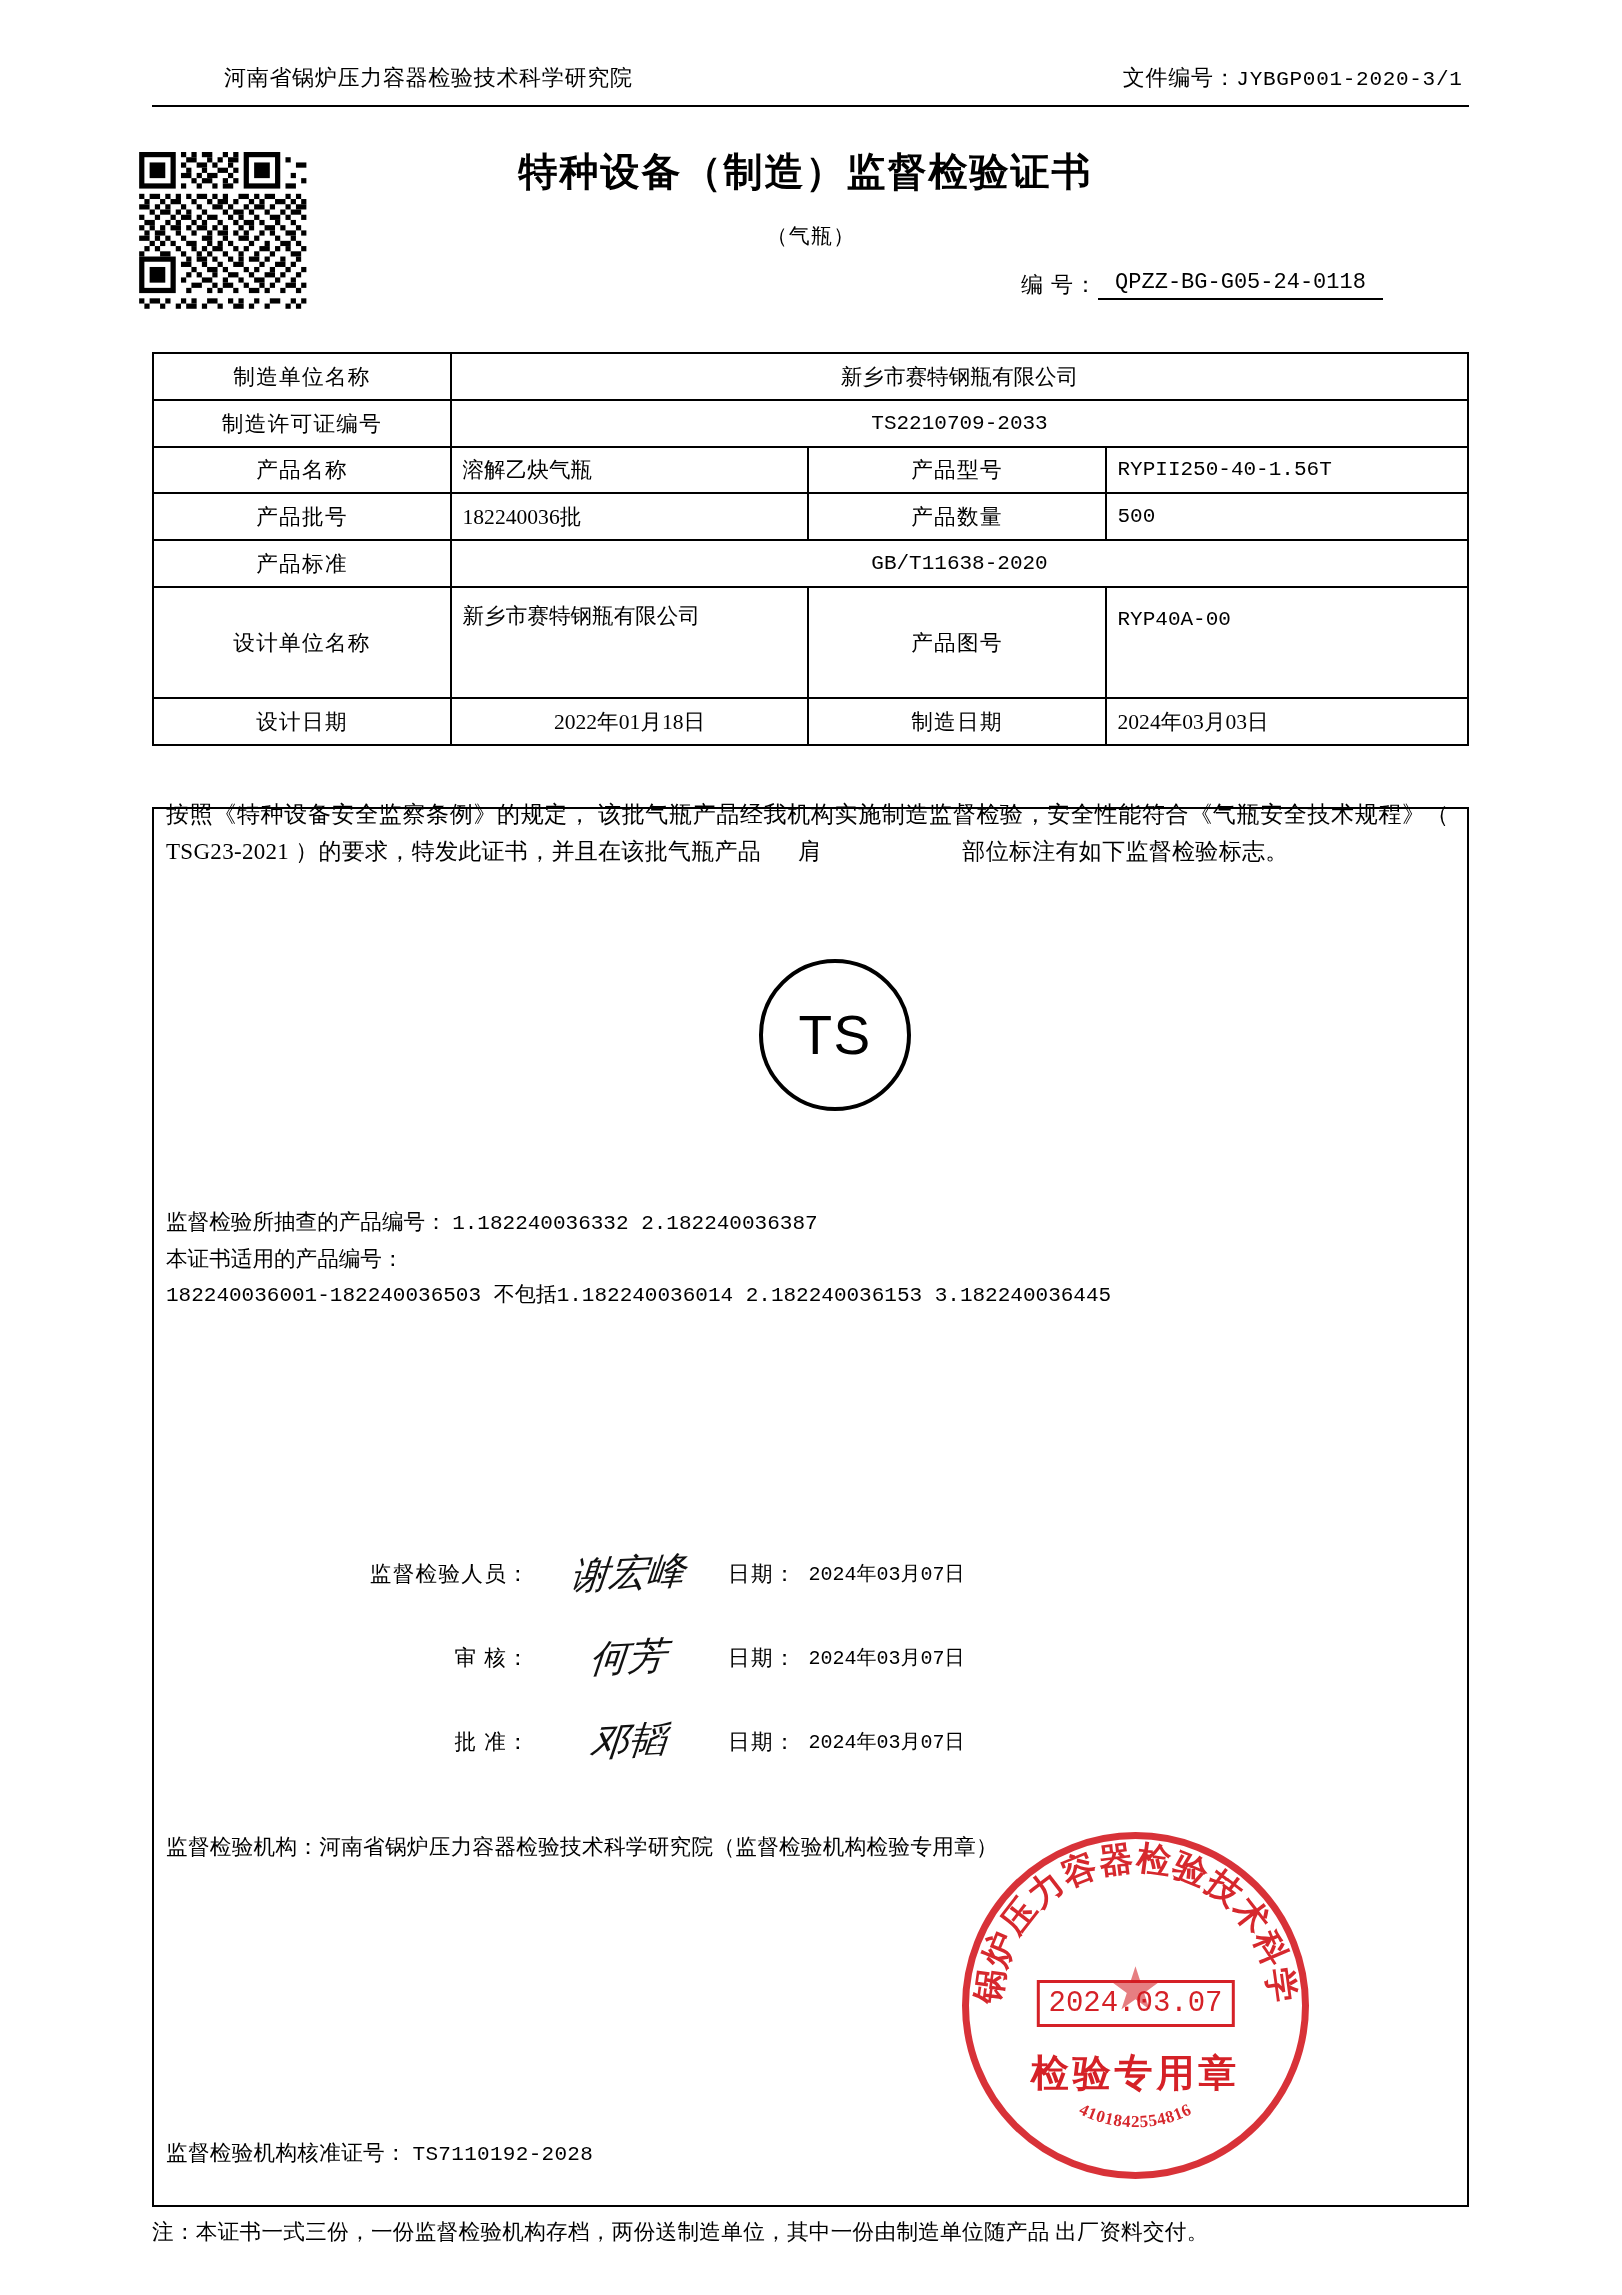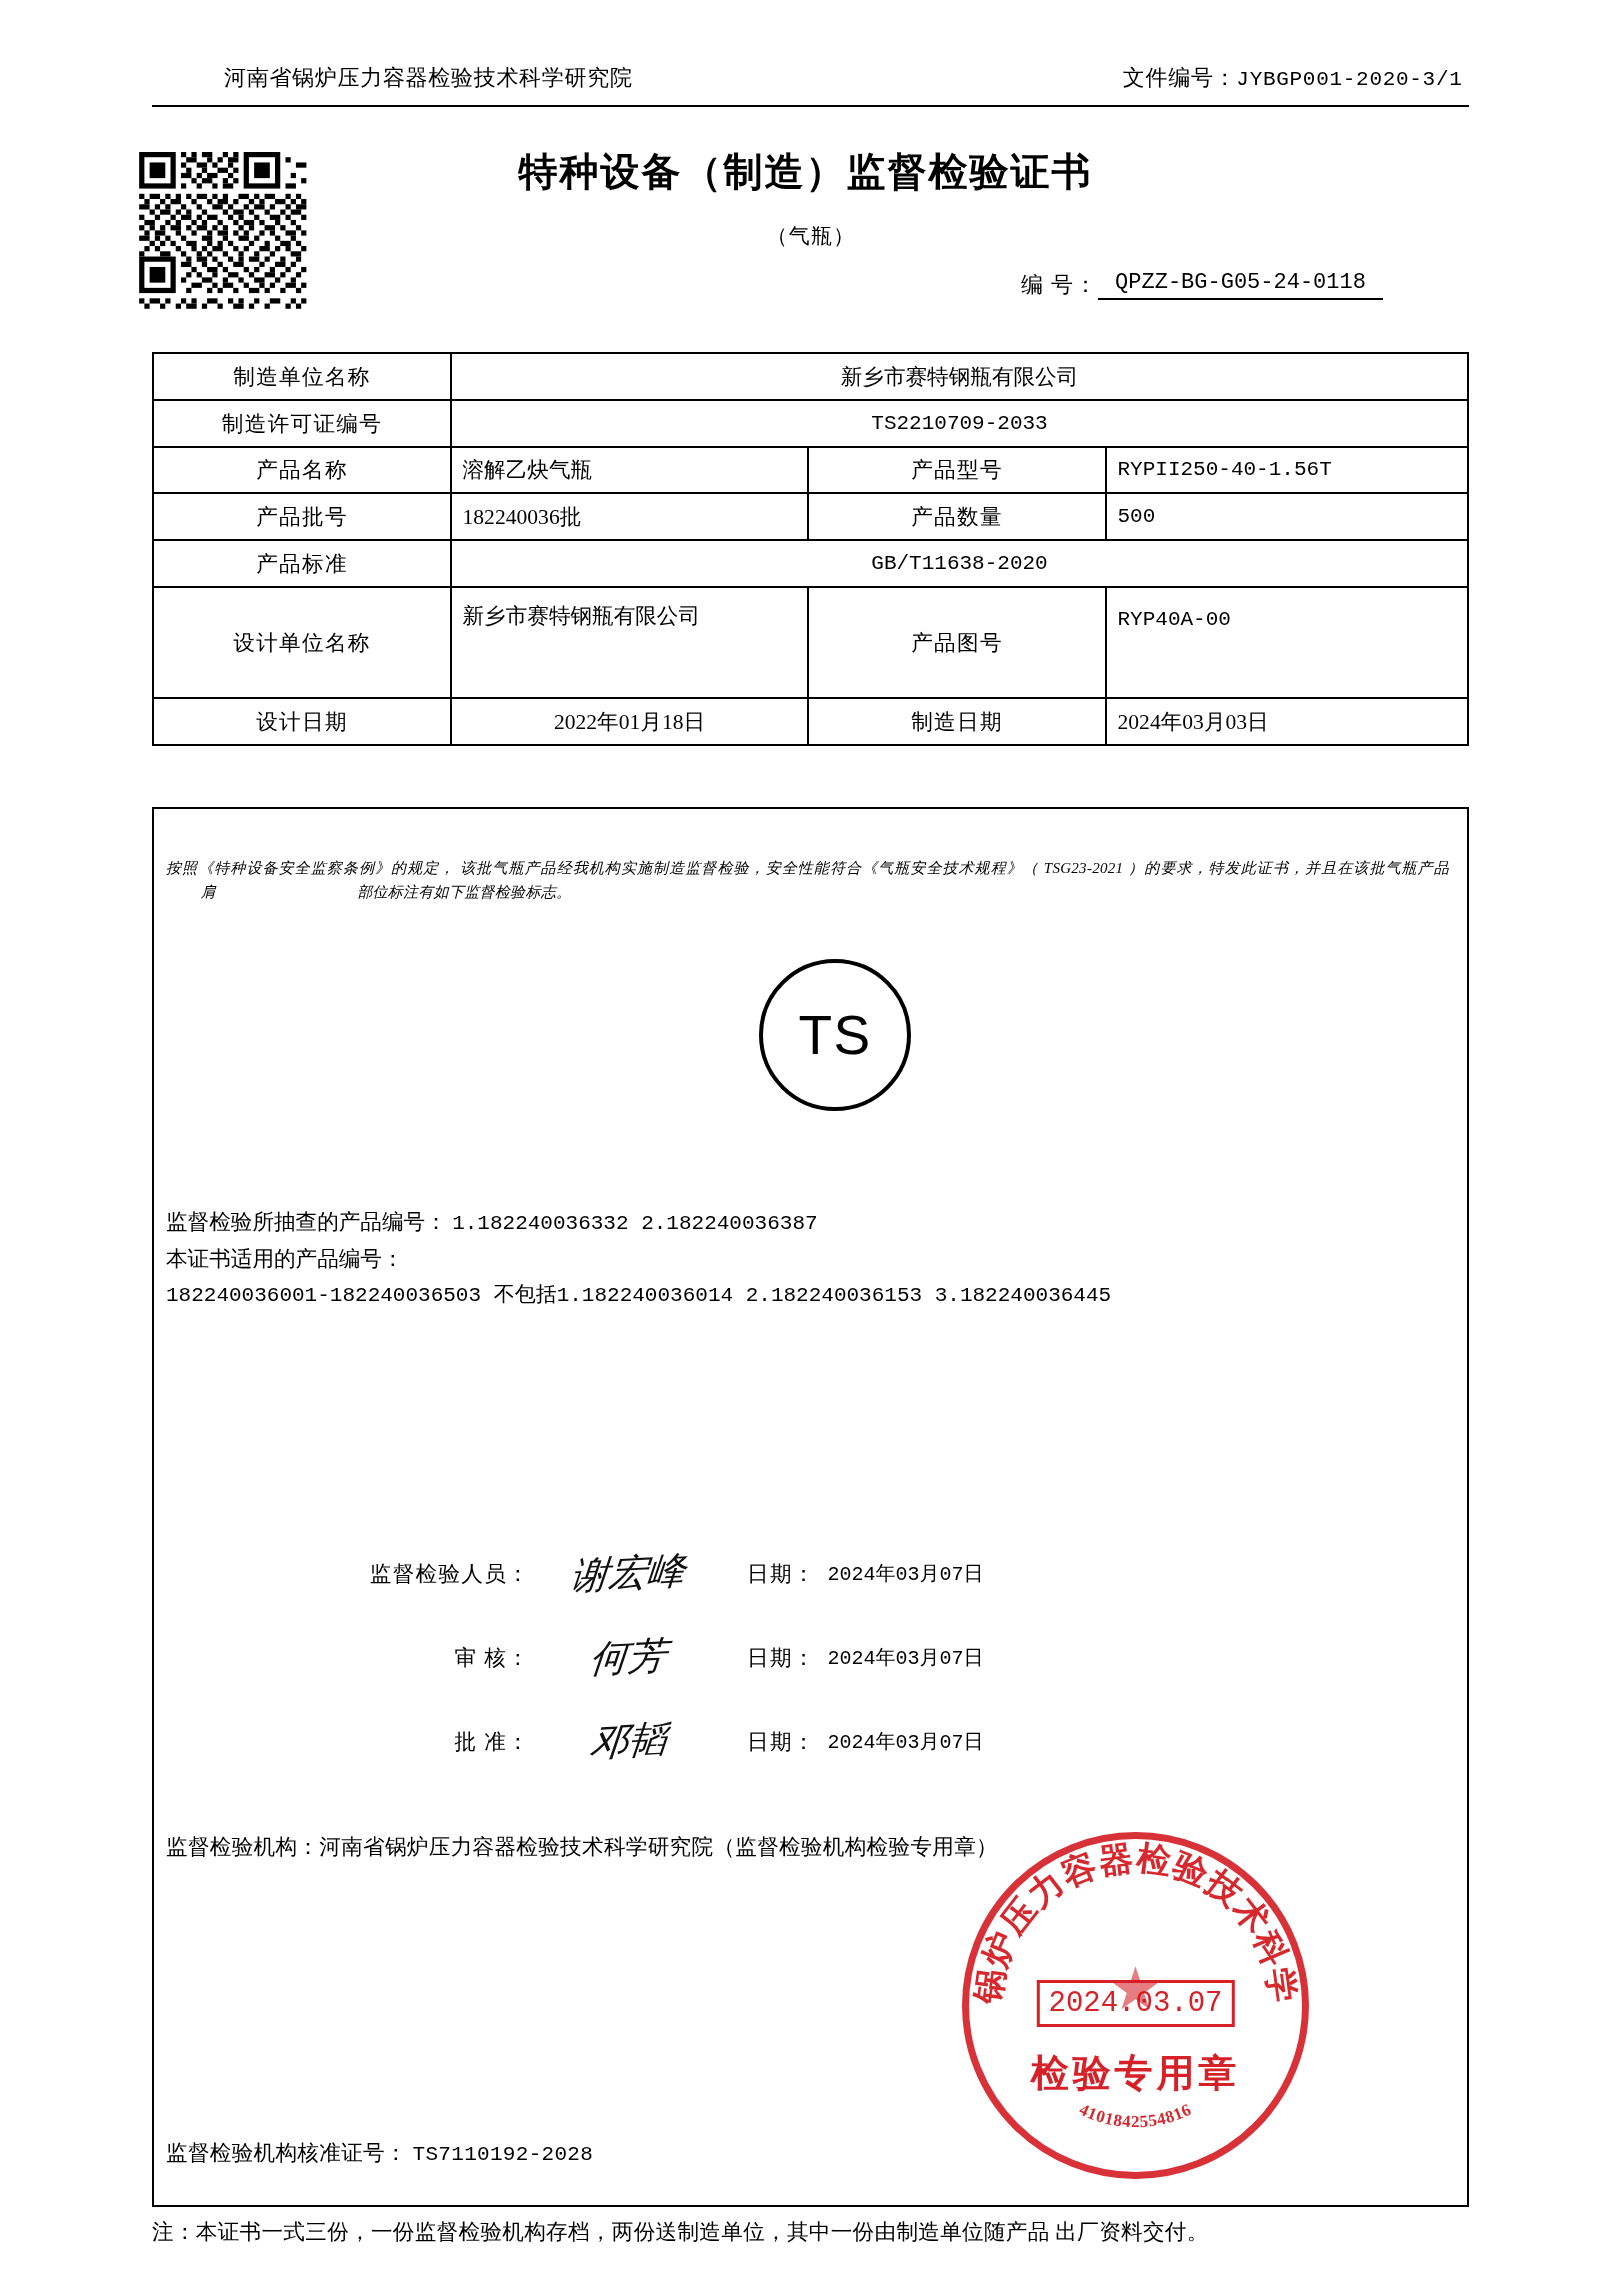--- a/index.html
+++ b/index.html
@@ -125,28 +125,27 @@
     position: absolute;
     top: 807px;
     left: 152px;
     width: 1317px;
     height: 1400px;
     border: 2px solid #000;
     box-sizing: border-box;
   }
   .statement {
     position: absolute;
-    top: 856px;
+    top: 796px;
     left: 166px;
     width: 1283px;
-    font-size: 15px;
+    font-size: 23px;
     line-height: 1.62;
     text-align: justify;
     letter-spacing: 0.3px;
-    font-style: italic;
   }
   .statement .blank {
     display: inline-block;
     min-width: 85px;
     text-align: center;
   }
 
   
   .tsmark {
     position: absolute;
@@ -197,21 +196,21 @@
   .sigrow .sign {
     width: 196px;
     text-align: center;
     font-family: "DejaVu Serif", serif;
     font-size: 38px;
     font-style: italic;
     transform: skewX(-8deg) rotate(-3deg);
     color: #111;
     white-space: nowrap;
   }
-  .sigrow .dlabel { letter-spacing: 1.3px; margin-left: 21px; }
+  .sigrow .dlabel { letter-spacing: 1.3px; margin-left: 2px; }
   .sigrow .dval {
     font-family: "Liberation Mono", "DejaVu Sans Mono", monospace;
     font-size: 20px;
     margin-left: 11.8px;
   }
 
   
   .orgline {
     position: absolute;
     top: 1832px;

